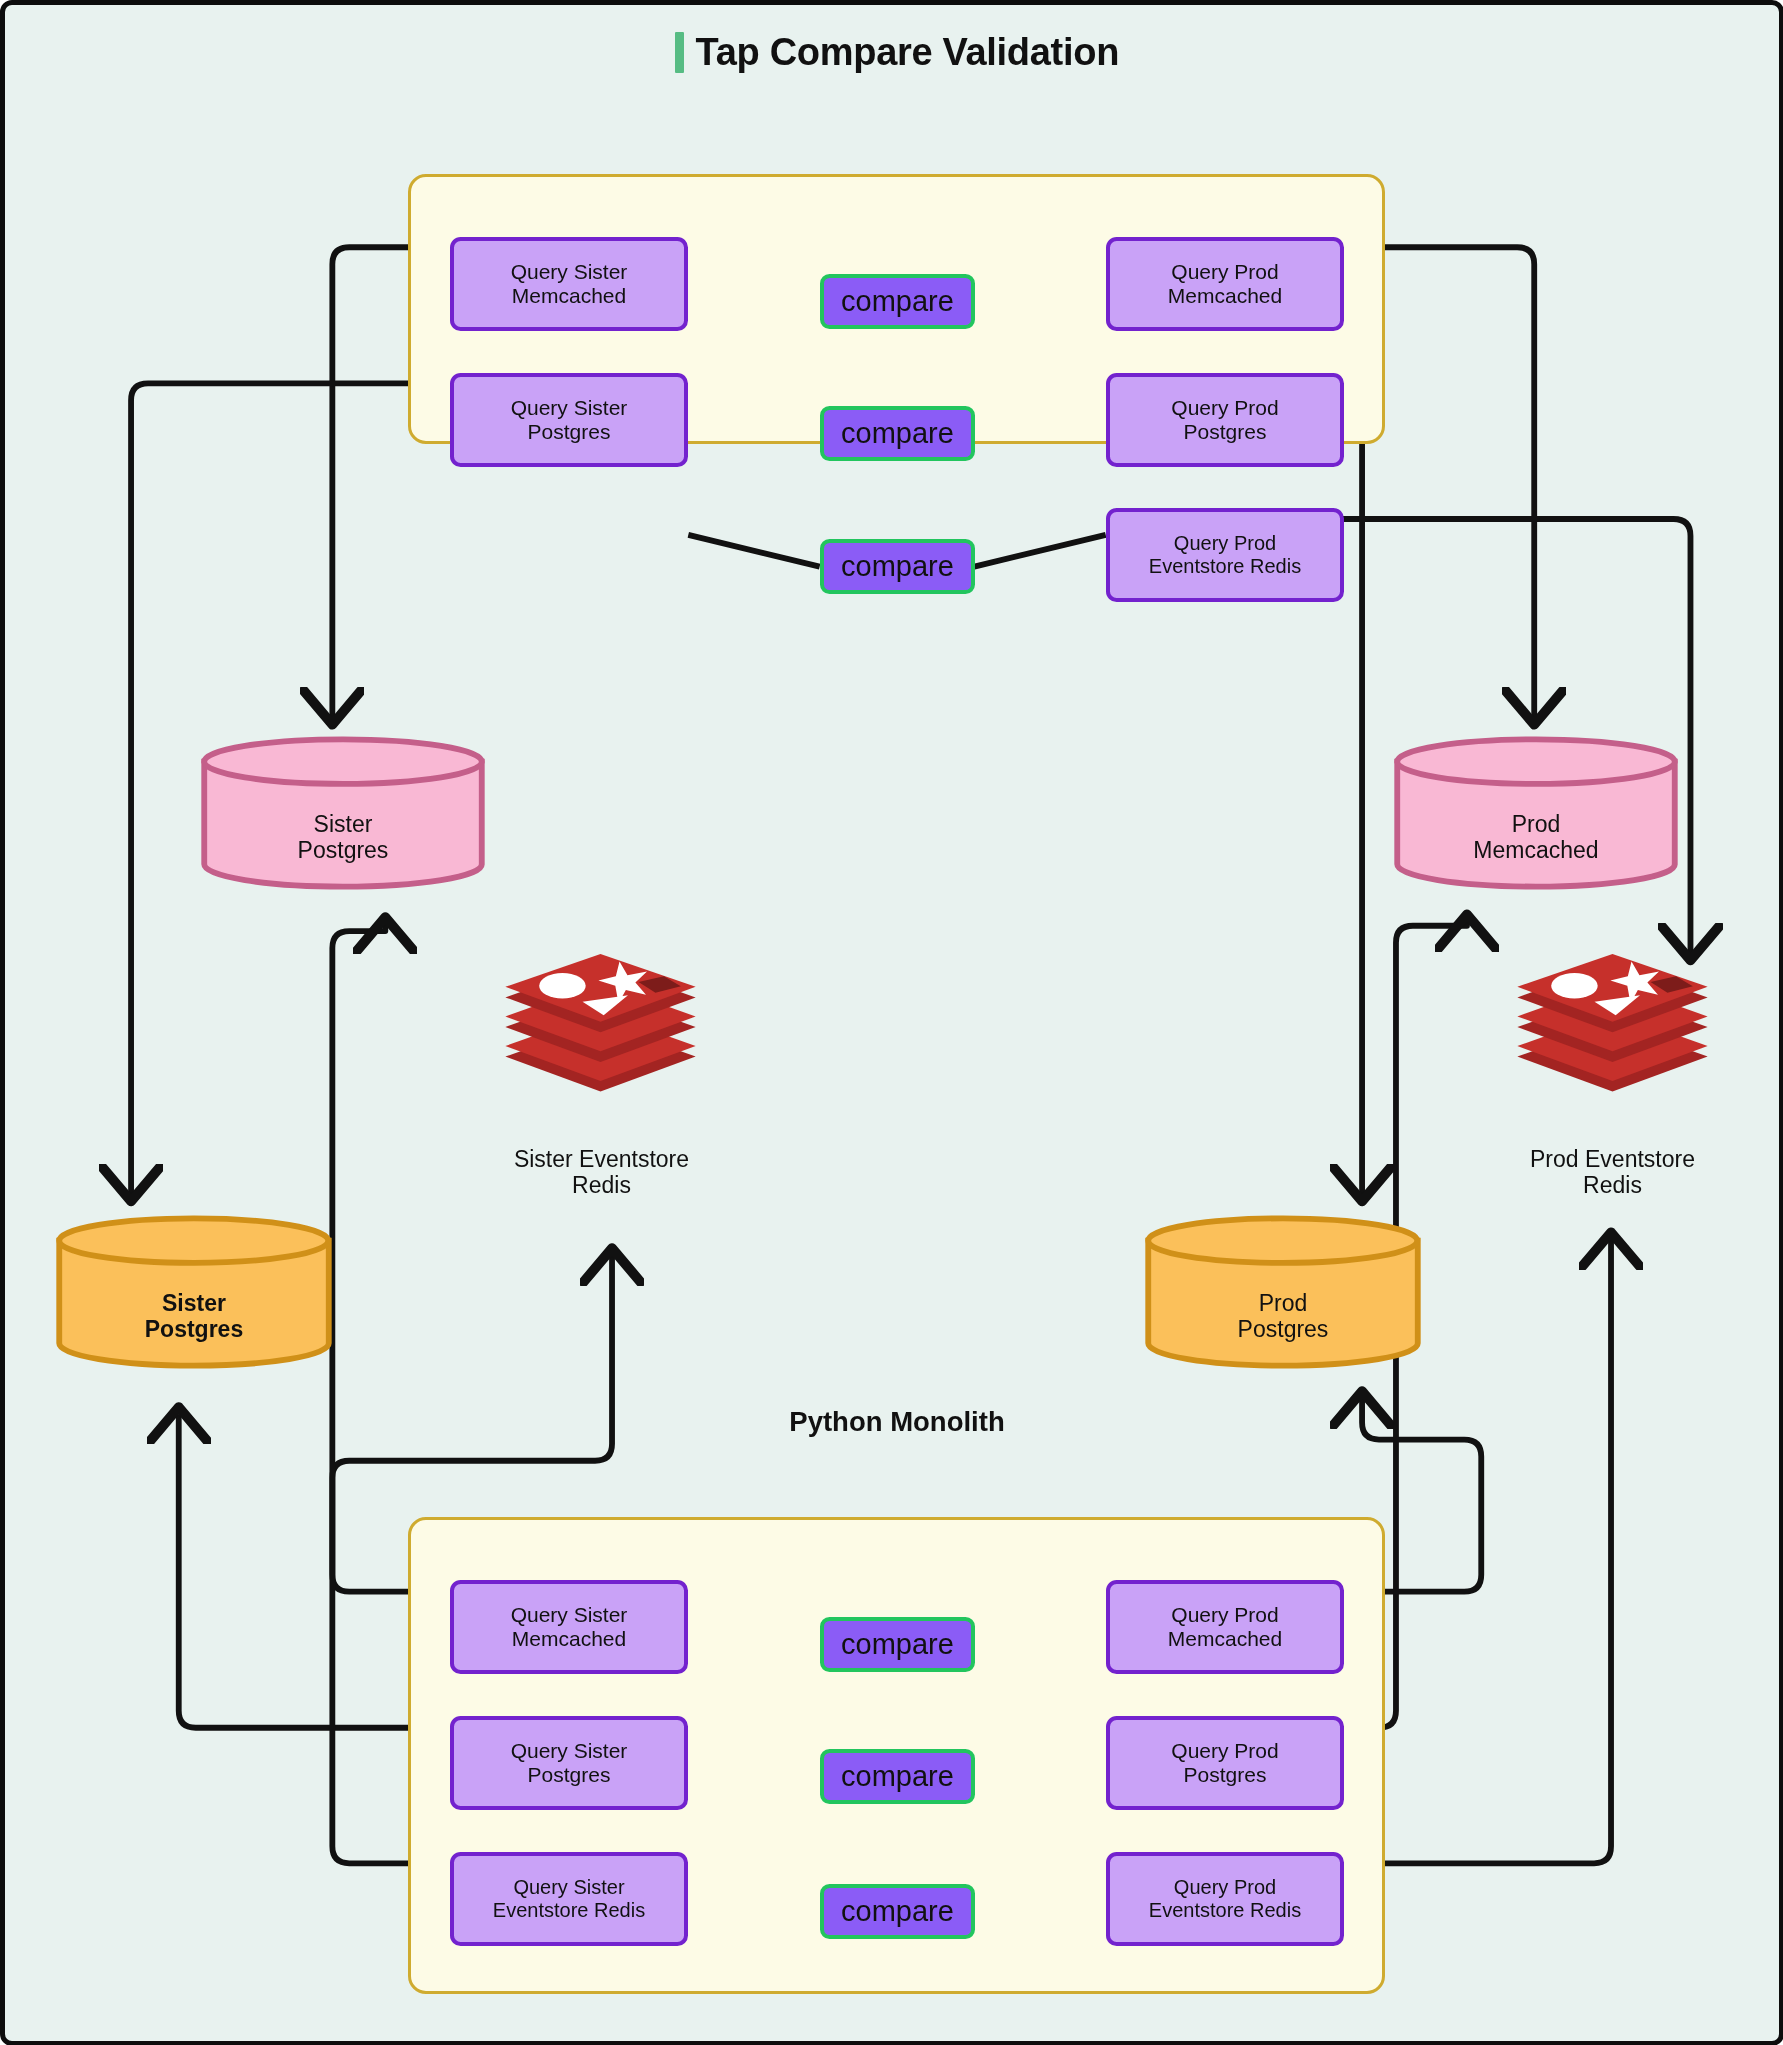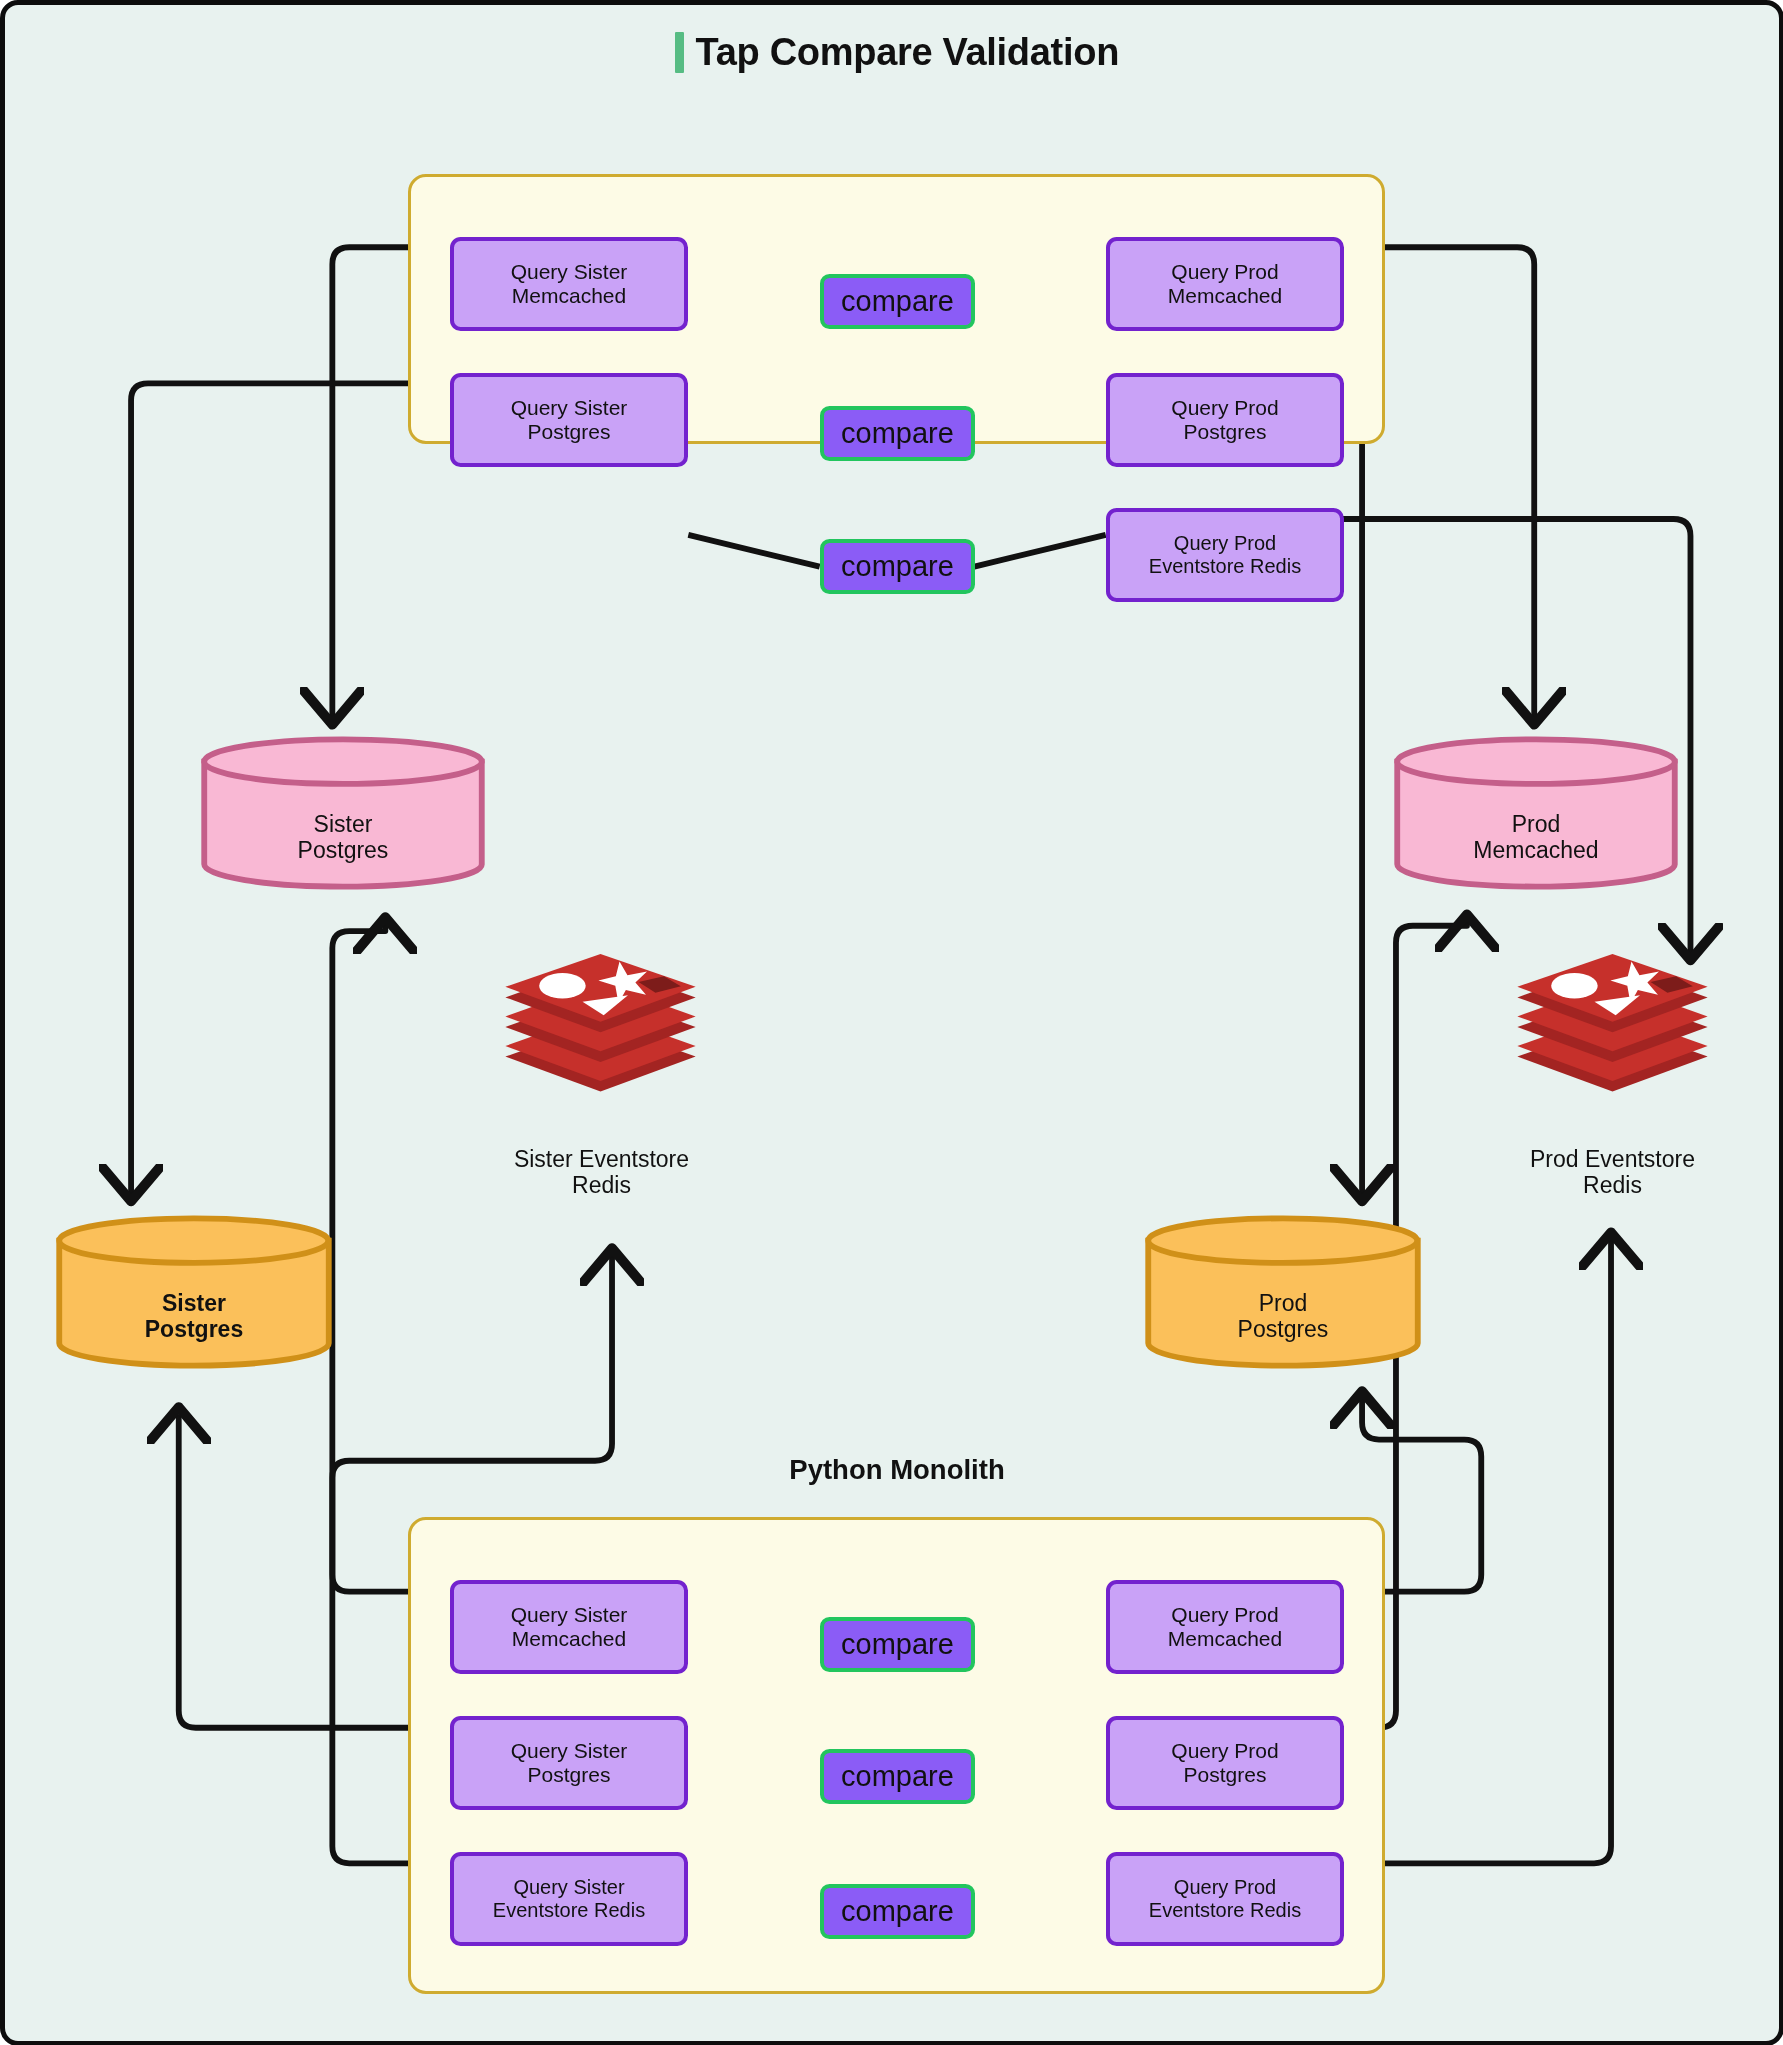--- a/index.html
+++ b/index.html
@@ -2,21 +2,21 @@
 <html style="font-size:8.5px"><head>
 <meta charset="utf-8">
 <style>
   html,body{margin:0;padding:0;background:#ffffff;}
   body{font-family:"Liberation Sans",sans-serif;}
   #canvas{
     position:relative;
     width:1784px;height:2046px;
     background:#E8F2EF;
     border:5.3px solid #0d0d0d;
-    border-radius:18px;
+    border-radius:12px;
     box-sizing:border-box;
     overflow:hidden;
   }
   #wires{position:absolute;left:0;top:0;width:1784px;height:2046px;pointer-events:none;}
 
   
   #title-wrap{
     position:absolute;left:0;top:26.5px;width:1784px;
     display:flex;align-items:center;justify-content:center;gap:11.7px;
   }
@@ -213,21 +213,21 @@
   </div>
 
   <div class="cyl" style="left:1139px;top:1210px;width:278px;height:154px;">
     <svg width="278" height="154" viewBox="0 0 525 290" xmlns="http://www.w3.org/2000/svg">
       <path d="M8,48 V242 A254,42 0 0 0 517,242 V48 Z" fill="#FBC05A" stroke="#D09018" stroke-width="11"></path>
       <ellipse cx="262" cy="48" rx="254" ry="42" fill="#FBC05A" stroke="#D09018" stroke-width="11"></ellipse>
     </svg>
     <div class="cyl-label">Prod<br>Postgres</div>
   </div>
 
-  <div class="group-label" style="left:627px;top:1401px;width:530px;margin-top:48px;">Python Monolith</div>
+  <div class="group-label" style="left:627px;top:1401px;width:530px;">Python Monolith</div>
 
   <div class="panel" style="left:403px;top:1512px;width:977px;height:477px;"></div>
 
   <div class="pbox" style="left:445px;top:1539px;width:238px;height:94px;">Query Sister<br>Memcached</div>
   <div class="cbox" style="left:815px;top:1612px;width:155px;height:55px;">compare</div>
   <div class="pbox" style="left:1101px;top:1539px;width:238px;height:94px;">Query Prod<br>Memcached</div>
 
   <div class="pbox" style="left:445px;top:1675px;width:238px;height:94px;">Query Sister<br>Postgres</div>
   <div class="cbox" style="left:815px;top:1744px;width:155px;height:55px;">compare</div>
   <div class="pbox" style="left:1101px;top:1675px;width:238px;height:94px;">Query Prod<br>Postgres</div>

